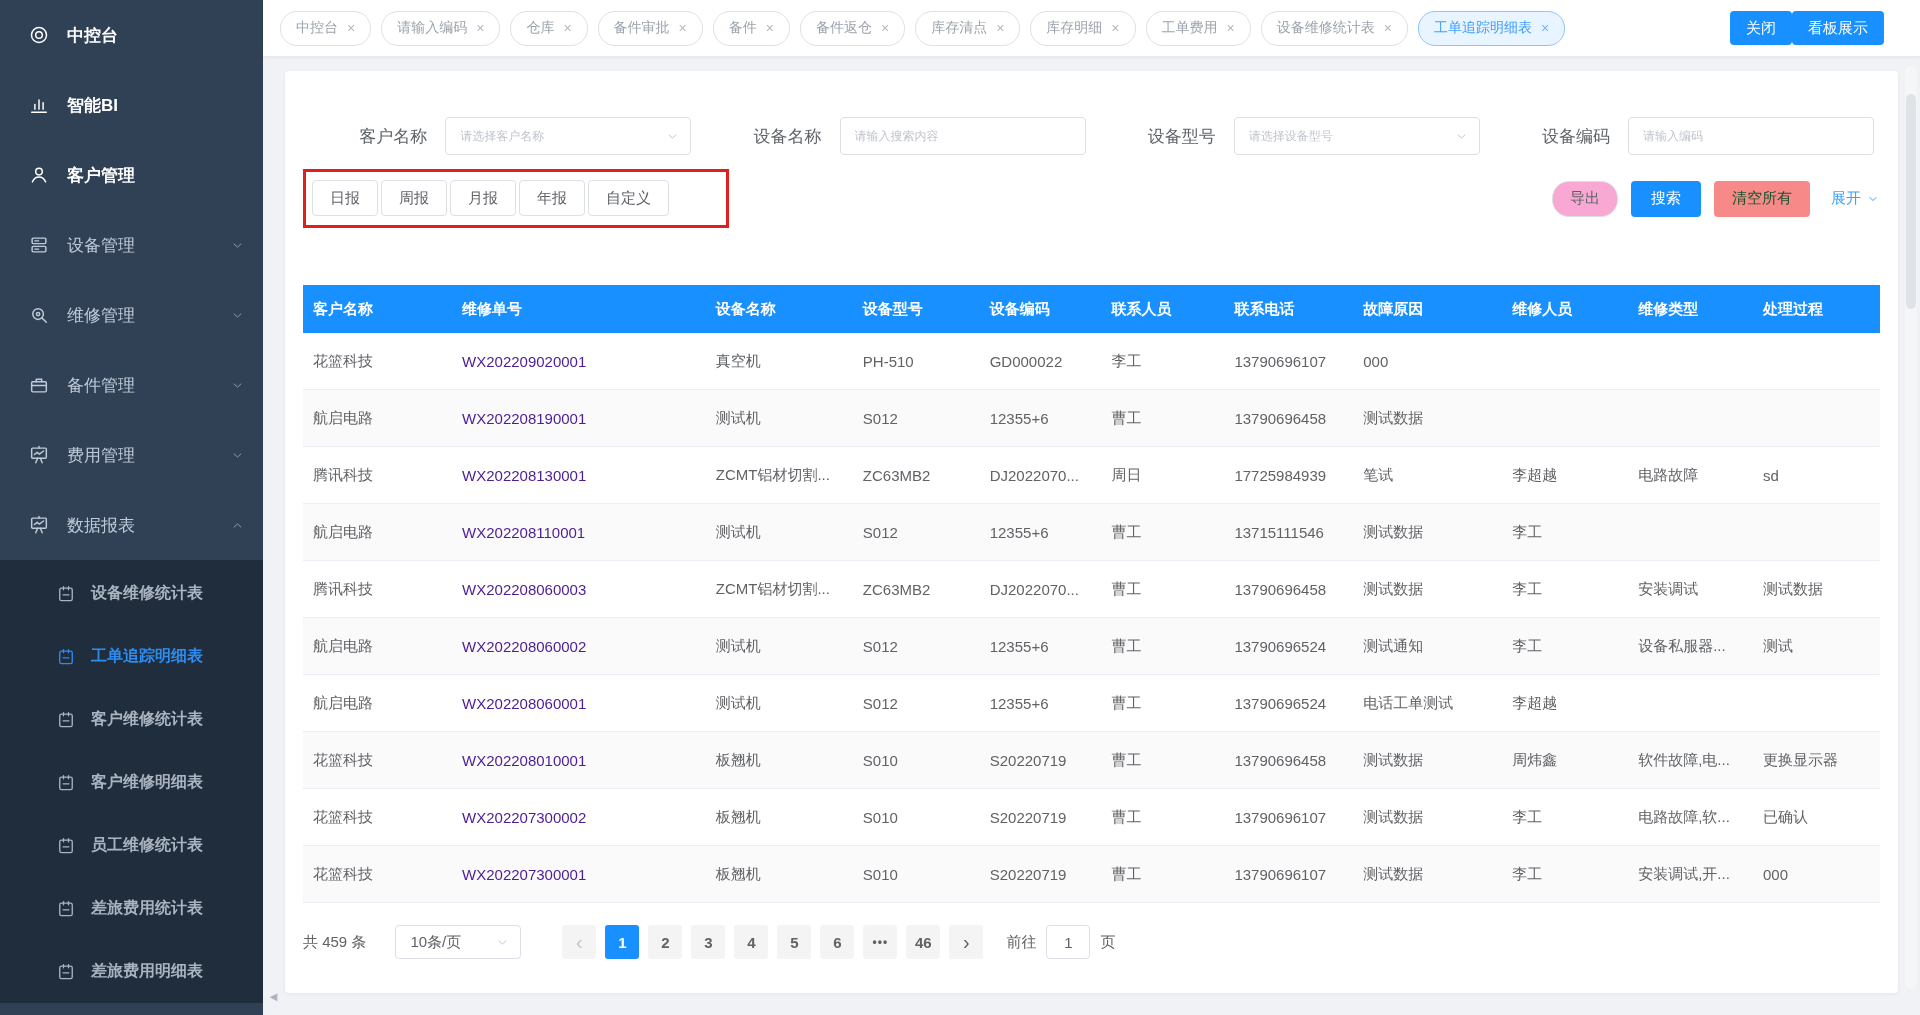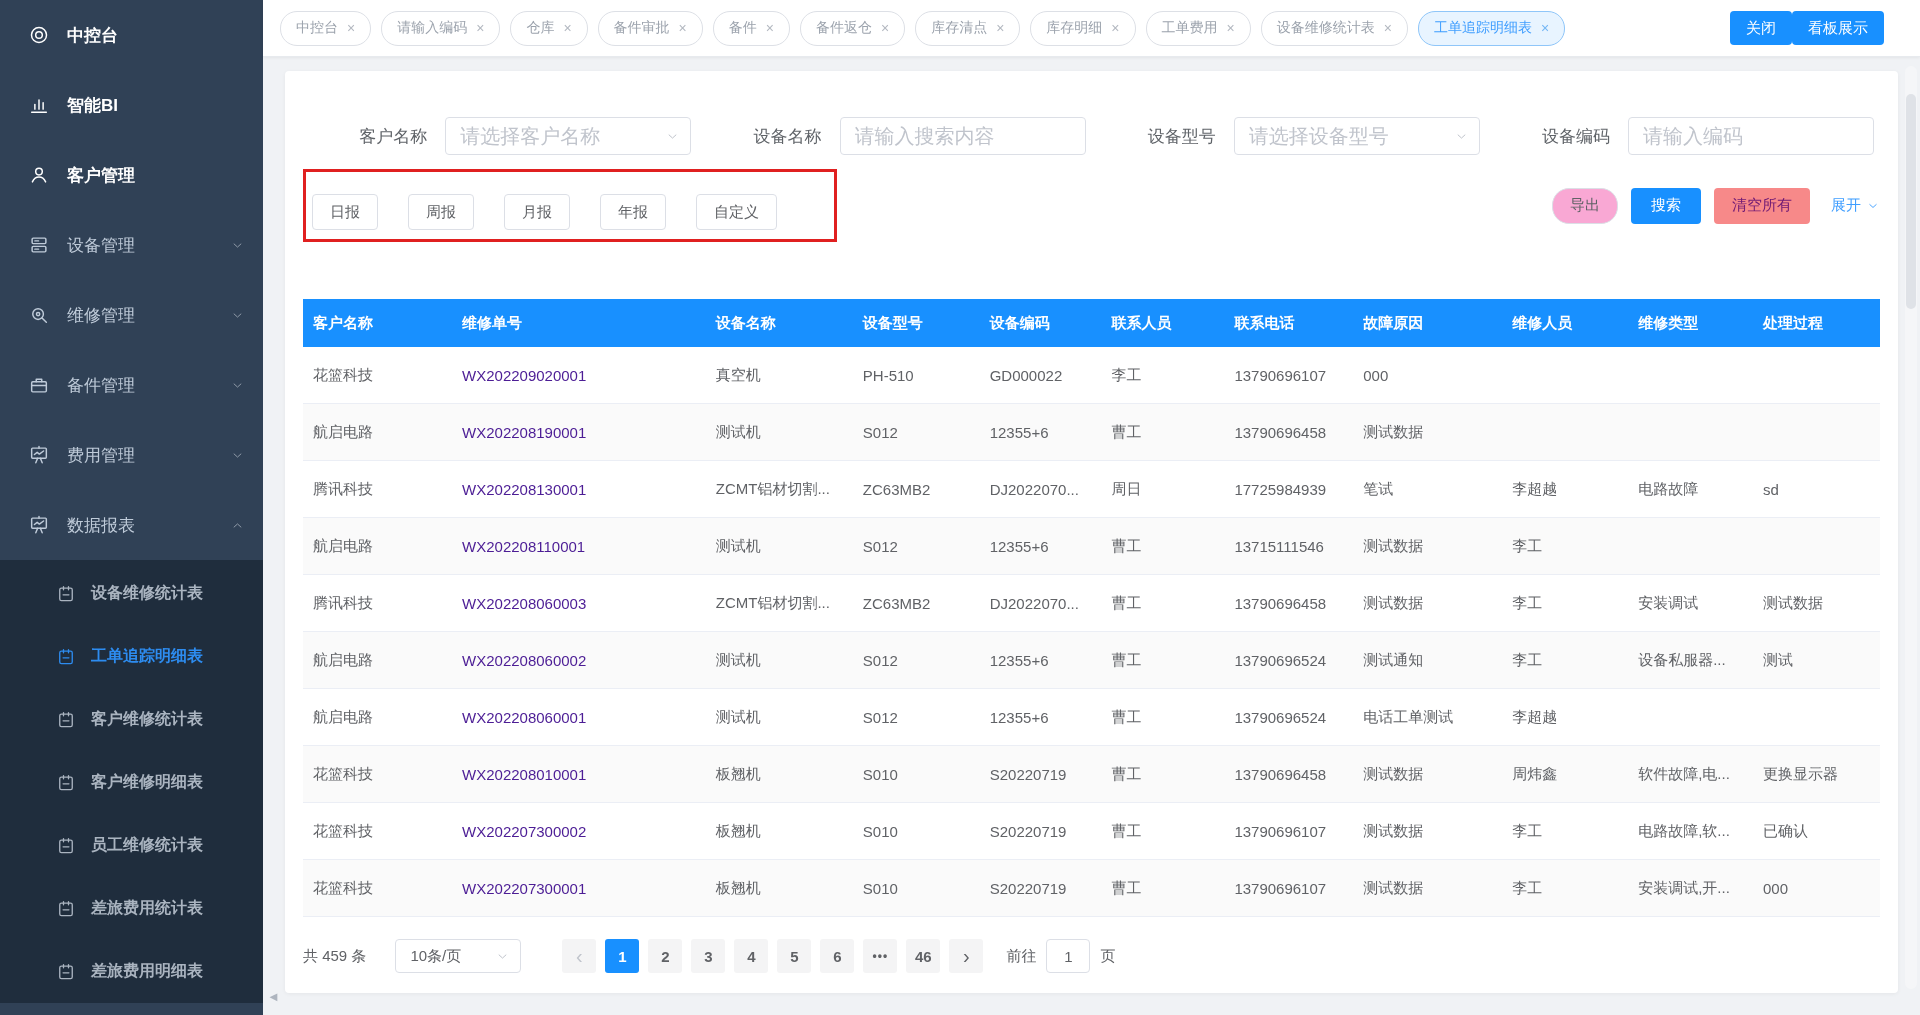--- a/index.html
+++ b/index.html
@@ -25,38 +25,38 @@
   .tabbar{height:56px;background:#fff;border-bottom:1px solid #e7eaee;box-shadow:0 1px 3px rgba(0,0,0,.06);display:flex;align-items:center;padding:0 36px 0 17px;position:relative;z-index:2;}
   .tabs{display:flex;align-items:center;gap:10px;flex:1;min-width:0;}
   .tab-chip{display:inline-flex;align-items:center;height:33px;padding:0 15px;border:1px solid #dde0e6;border-radius:17px;background:#fff;color:#9ca3ad;font-size:14px;white-space:nowrap;cursor:pointer;}
   .tab-chip .tab-close{margin-left:9px;font-size:14px;color:#b3b8c0;line-height:1;}
   .tab-chip.active{background:#e8f4ff;border-color:#8fc6f9;color:#409eff;}
   .tab-chip.active .tab-close{color:#73b6f5;}
   .tabbar-actions{display:flex;align-items:center;margin-left:24px;}
   .btn{display:inline-flex;align-items:center;justify-content:center;border-radius:4px;font-size:15px;cursor:pointer;border:1px solid transparent;white-space:nowrap;font-family:inherit;}
   .btn-primary{background:#1890ff;color:#fff;height:34px;padding:0 15px;}
   .btn-plain{background:#f9a8d4;color:#606266;border-color:#dcdfe6;height:36px;padding:0 17px;border-radius:17px;}
-  .btn-danger{background:#f78989;color:#701a75;height:36px;padding:0 17px;}
+  .btn-danger{background:#f78989;color:#14532d;height:36px;padding:0 17px;}
 
   
   .card{flex:1;margin:14px 22px 22px;background:#fff;border-radius:4px;box-shadow:0 1px 4px rgba(0,0,0,.05);padding:0 18px;position:relative;overflow:hidden;}
 
   
   .filters{display:flex;margin-top:46px;}
   .fgroup{flex:1;display:flex;align-items:center;min-width:0;}
   .flabel{flex:1;text-align:right;margin-right:18px;color:#5f6368;font-size:17px;white-space:nowrap;}
   .fcontrol{position:relative;width:246px;flex-shrink:0;margin-right:6px;}
-  .fcontrol input{width:100%;height:38px;box-sizing:border-box;border:1px solid #dcdfe6;border-radius:4px;padding:0 32px 0 14px;font-size:20px;color:#606266;font-family:Liberation Serif, serif;outline:none;background:#fff;}
+  .fcontrol input{width:100%;height:38px;box-sizing:border-box;border:1px solid #dcdfe6;border-radius:4px;padding:0 32px 0 14px;font-size:12px;color:#606266;font-family:Liberation Serif, serif;outline:none;background:#fff;}
   .fcontrol input::placeholder{color:#c0c4cc;}
   .fcontrol.is-input input{padding-right:14px;}
   .sel-arrow{position:absolute;right:11px;top:12px;width:15px;height:15px;color:#c0c4cc;pointer-events:none;}
 
   
   .toolbar{display:flex;align-items:center;margin-top:14px;}
-  .report-annotation{display:inline-flex;align-items:center;gap:30px;border:3px solid #e02020;padding:22px 57px 9px 6px;}
+  .report-annotation{display:inline-flex;align-items:center;gap:3px;border:3px solid #e02020;padding:8px 57px 9px 6px;}
   .report-btn{height:36px;padding:0 17px;background:#fff;border:1px solid #dcdfe6;border-radius:4px;color:#606266;font-size:15px;display:inline-flex;align-items:center;cursor:pointer;font-family:inherit;}
   .toolbar-right{margin-left:auto;display:flex;align-items:center;gap:13px;}
   .expand-link{display:inline-flex;align-items:center;gap:5px;color:#409eff;font-size:15px;margin-left:8px;cursor:pointer;}
   .expand-arrow{width:14px;height:14px;}
 
   
   table.grid{width:100%;border-collapse:collapse;table-layout:fixed;margin-top:57px;}
   table.grid th{background:#1890ff;color:#fff;font-weight:bold;font-size:15px;text-align:left;height:48px;padding:0 10px;white-space:nowrap;overflow:hidden;}
   table.grid td{height:56px;padding:0 10px;border-bottom:1px solid #ebeef5;color:#606266;font-size:15px;white-space:nowrap;overflow:hidden;text-overflow:clip;}
   table.grid tbody tr:nth-child(even){background:#fafafa;}

